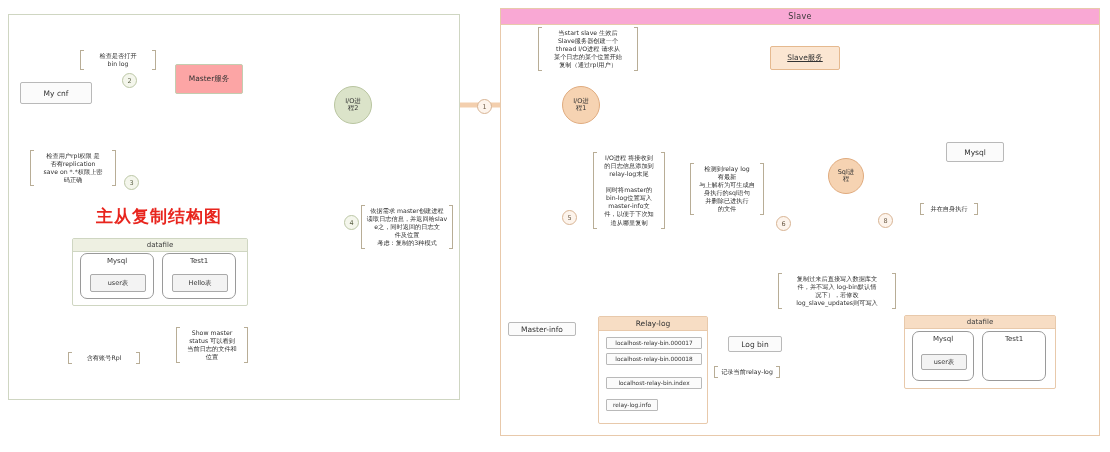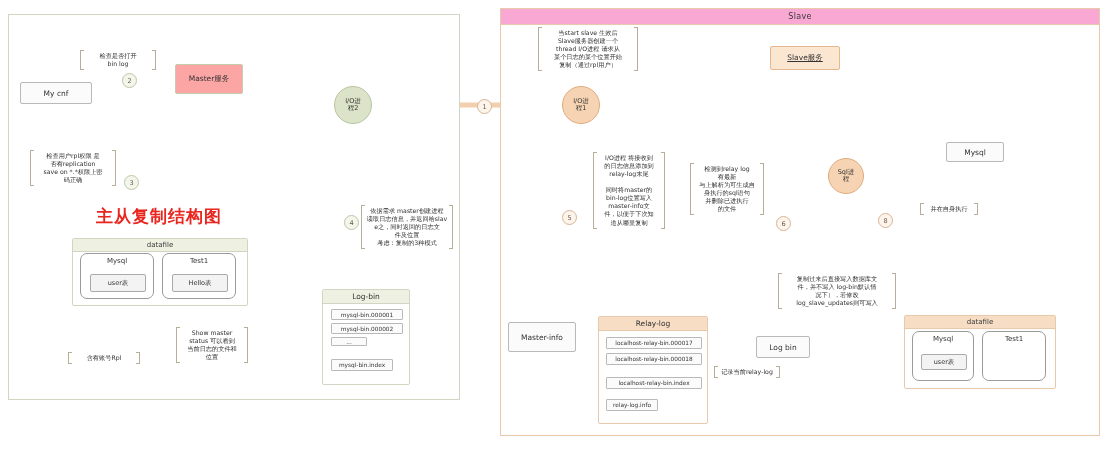--- a/index.html
+++ b/index.html
@@ -174,27 +174,20 @@
     <div class="inner" style="left:9px;top:20px;width:56px;height:18px;">Hello表</div>
   </div>
 
   <div class="note" style="left:68px;top:352px;width:72px;white-space:pre-line;">含有账号Rpl</div>
 
   <div class="note" style="left:176px;top:327px;width:72px;white-space:pre-line;">Show master
 status 可以看到
 当前日志的文件和
 位置</div>
 
-  <div class="listbox" style="left:322px;top:289px;width:88px;height:96px;">
-    <div class="l-head">Log-bin</div>
-    <div class="lrow" style="left:8px;top:19px;width:72px;height:11px;">mysql-bin.000001</div>
-    <div class="lrow" style="left:8px;top:33px;width:72px;height:11px;">mysql-bin.000002</div>
-    <div class="lrow" style="left:8px;top:47px;width:36px;height:9px;">...</div>
-    <div class="lrow" style="left:8px;top:69px;width:62px;height:12px;">mysql-bin.index</div>
-  </div>
 
   <div class="marker" style="left:477px;top:99px;">1</div>
 
   <div class="panel" id="slave-panel">
     <div class="panel-head">Slave</div>
     <div class="panel-body"></div>
   </div>
 
   <div class="note" style="left:538px;top:27px;width:100px;white-space:pre-line;">当start slave 生效后
 Slave服务器创建一个
@@ -227,28 +220,28 @@
 并删除已进执行
 的文件</div>
   <div class="marker" style="left:776px;top:216px;">6</div>
 
   <div class="node circ circ-o" style="left:828px;top:158px;width:36px;height:36px;white-space:pre-line;">Sql进
 程</div>
 
   <div class="note" style="left:920px;top:203px;width:58px;white-space:pre-line;">并在自身执行</div>
   <div class="marker" style="left:878px;top:213px;">8</div>
 
-  <div class="node box-w" style="left:508px;top:322px;width:68px;height:30px;">Master-info</div>
+  <div class="node box-w" style="left:508px;top:322px;width:68px;height:14px;">Master-info</div>
 
   <div class="note" style="left:778px;top:273px;width:118px;white-space:pre-line;">复制过来后直接写入数据库文
 件，并不写入 log-bin默认情
 况下），若修改
 log_slave_updates则可写入</div>
 
-  <div class="node box-w" style="left:728px;top:336px;width:54px;height:22px;margin-left:28px;">Log bin</div>
+  <div class="node box-w" style="left:728px;top:336px;width:54px;height:16px;">Log bin</div>
 
   <div class="listbox o" style="left:598px;top:310px;width:110px;height:108px;">
     <div class="l-head">Relay-log</div>
     <div class="lrow" style="left:7px;top:20px;width:96px;height:12px;">localhost-relay-bin.000017</div>
     <div class="lrow" style="left:7px;top:36px;width:96px;height:12px;">localhost-relay-bin.000018</div>
     <div class="lrow" style="left:7px;top:60px;width:96px;height:12px;">localhost-relay-bin.index</div>
     <div class="lrow" style="left:7px;top:82px;width:52px;height:12px;">relay-log.info</div>
   </div>
 
   <div class="note" style="left:714px;top:366px;width:66px;white-space:pre-line;border:none;">记录当前relay-log</div>

